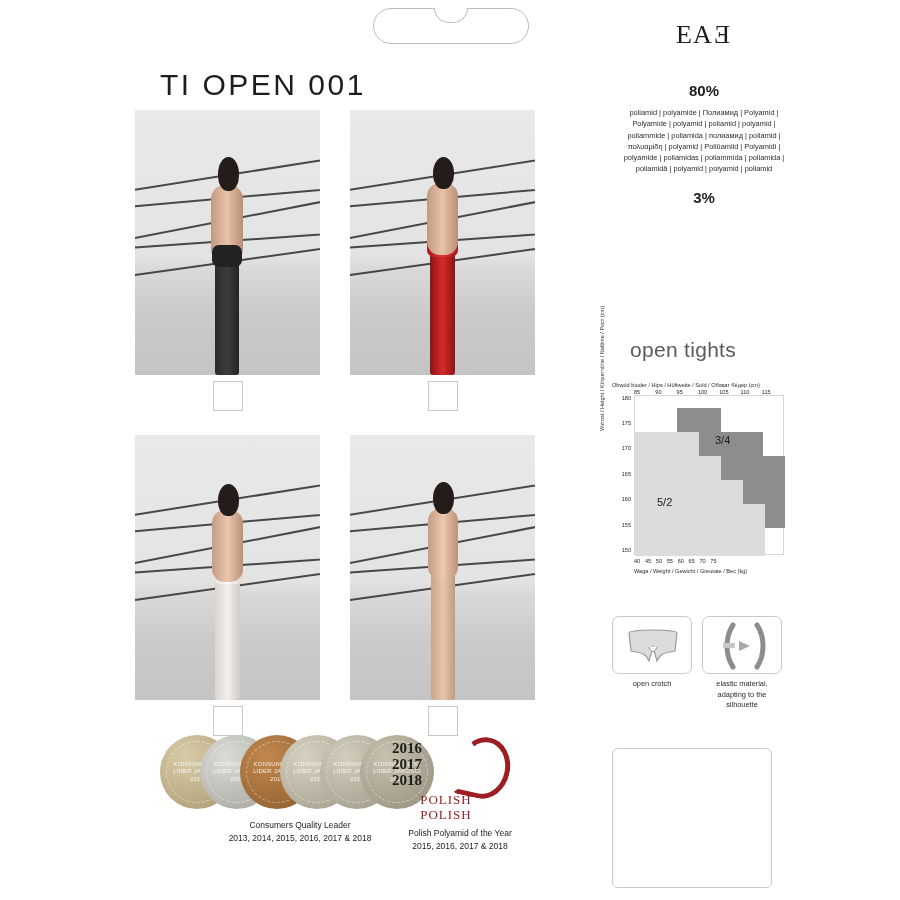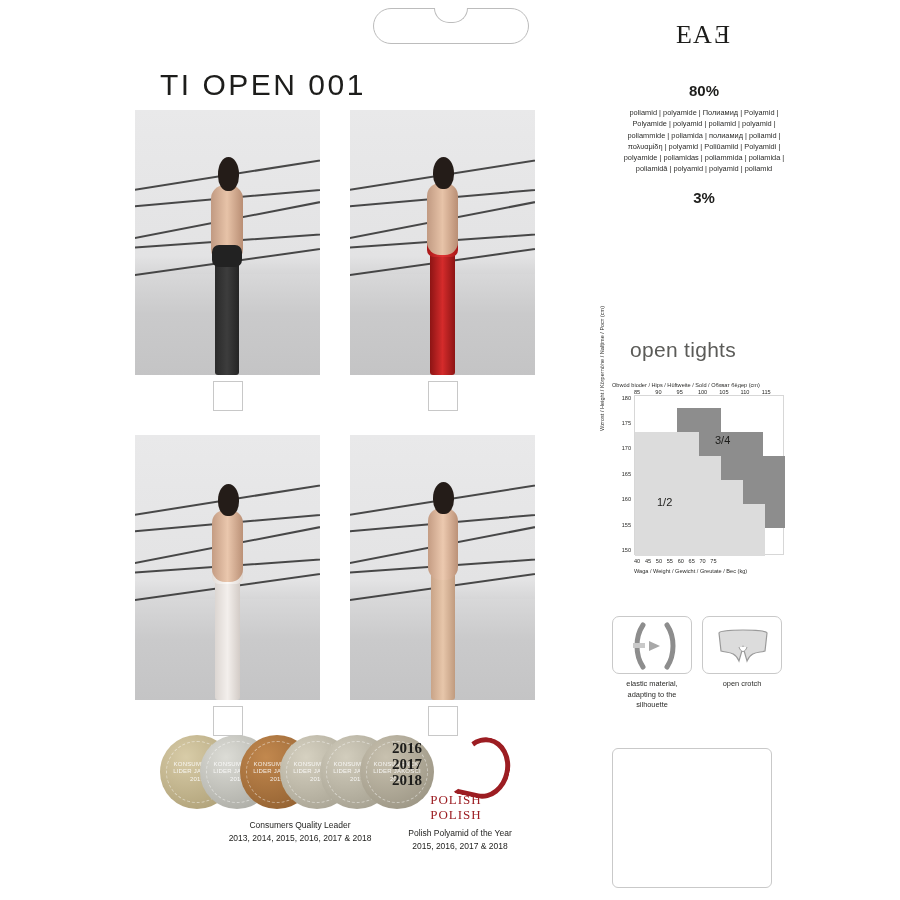--- a/index.html
+++ b/index.html
@@ -106,21 +106,21 @@
     font-family: "Liberation Serif", serif;
   }
   .pq-swoosh {
     position: absolute; left: 78px; top: 2px; width: 52px; height: 62px;
     border: 5px solid #9c1d22;
     border-radius: 50% 50% 50% 10%;
     border-left-color: transparent;
     transform: rotate(12deg);
   }
   .pq-text {
-    position: absolute; left: 24px; top: 58px;
+    position: absolute; left: 14px; top: 58px;
     font-family: "Liberation Serif", serif;
     color: #9c1d22; font-size: 13px; letter-spacing: 1px; line-height: 1.15;
     text-align: center; width: 104px;
   }
   .pq-caption { text-align: center; font-size: 8.5px; line-height: 1.5; margin-top: 6px; }
 
   
   .eac {
     position: absolute; left: 676px; top: 20px;
     font-size: 26px; letter-spacing: 1px; color: #1d1d1b;
@@ -358,56 +358,56 @@
         <div class="sc-cell light" style="left:86px;top:84px;width:22px;height:76px;"></div>
         <div class="sc-cell light" style="left:108px;top:108px;width:22px;height:52px;"></div>
 
         <div class="sc-cell dark" style="left:42px;top:12px;width:44px;height:24px;"></div>
         <div class="sc-cell dark" style="left:64px;top:36px;width:64px;height:24px;"></div>
         <div class="sc-cell dark" style="left:86px;top:60px;width:64px;height:24px;"></div>
         <div class="sc-cell dark" style="left:108px;top:84px;width:42px;height:24px;"></div>
         <div class="sc-cell dark" style="left:130px;top:108px;width:20px;height:24px;"></div>
 
         <div class="sc-tag" style="left:80px;top:38px;">3/4</div>
-        <div class="sc-tag" style="left:22px;top:100px;">1/2</div>
+        <div class="sc-tag" style="left:22px;top:100px;">5/2</div>
       </div>
     </div>
     <div class="sc-bottomlabel">
       <span>40</span>&nbsp;&nbsp;
       <span>45</span>&nbsp;&nbsp;
       <span>50</span>&nbsp;&nbsp;
       <span>55</span>&nbsp;&nbsp;
       <span>60</span>&nbsp;&nbsp;
       <span>65</span>&nbsp;&nbsp;
       <span>70</span>&nbsp;&nbsp;
       <span>75</span>
     </div>
     <div class="sc-bottomlabel" style="margin-top:4px;">Waga / Weight / Gewicht / Greutate / Вес (kg)</div>
   </div>
 
   <div class="features">
     <div class="feat-row">
       <div class="feat">
         <div class="feat-box">
           <svg width="80" height="58" viewBox="0 0 80 58">
+            <path d="M16 16 C16 12 64 12 64 16 L62 34 C56 36 48 34 44 44 L40 30 L36 44 C32 34 24 36 18 34 Z" fill="#dcdcdc" stroke="#9a9a9a" stroke-width="1.2"></path>
+            <path d="M36 30 C38 36 42 36 44 30" fill="#ffffff" stroke="#9a9a9a" stroke-width="1"></path>
+          </svg>
+        </div>
+        <div class="feat-cap">open crotch</div>
+      </div>
+      <div class="feat">
+        <div class="feat-box">
+          <svg width="80" height="58" viewBox="0 0 80 58">
             <path d="M30 8 C22 20 22 38 30 50" stroke="#8d8d8d" stroke-width="5" fill="none" stroke-linecap="round"></path>
             <path d="M54 8 C62 20 62 38 54 50" stroke="#8d8d8d" stroke-width="5" fill="none" stroke-linecap="round"></path>
             <polygon points="36,24 47,29 36,34" fill="#a8a8a8"></polygon>
             <rect x="20" y="26" width="12" height="5" fill="#c9c9c9"></rect>
           </svg>
         </div>
         <div class="feat-cap">elastic material, adapting to the silhouette</div>
       </div>
-      <div class="feat">
-        <div class="feat-box">
-          <svg width="80" height="58" viewBox="0 0 80 58">
-            <path d="M16 16 C16 12 64 12 64 16 L62 34 C56 36 48 34 44 44 L40 30 L36 44 C32 34 24 36 18 34 Z" fill="#dcdcdc" stroke="#9a9a9a" stroke-width="1.2"></path>
-            <path d="M36 30 C38 36 42 36 44 30" fill="#ffffff" stroke="#9a9a9a" stroke-width="1"></path>
-          </svg>
-        </div>
-        <div class="feat-cap">open crotch</div>
-      </div>
     </div>
   </div>
 
   <div class="blankbox"></div>
 
 </div>
 
 </body></html>

